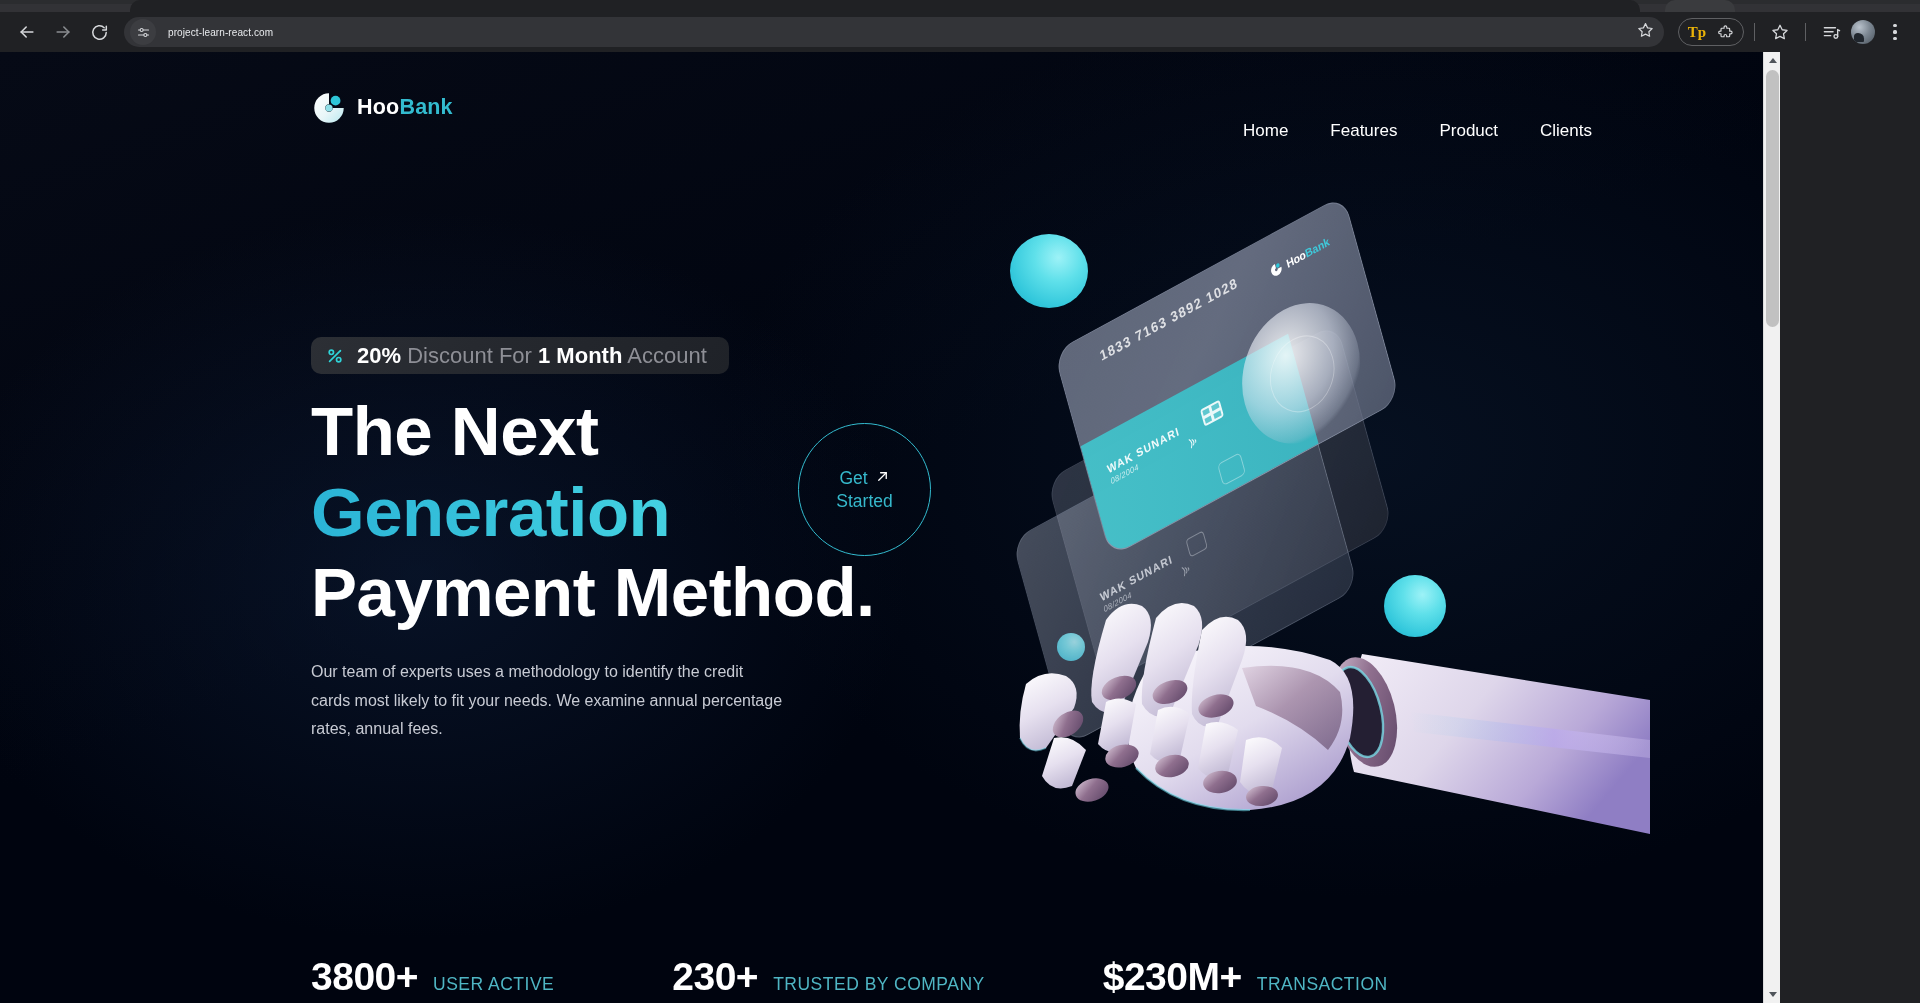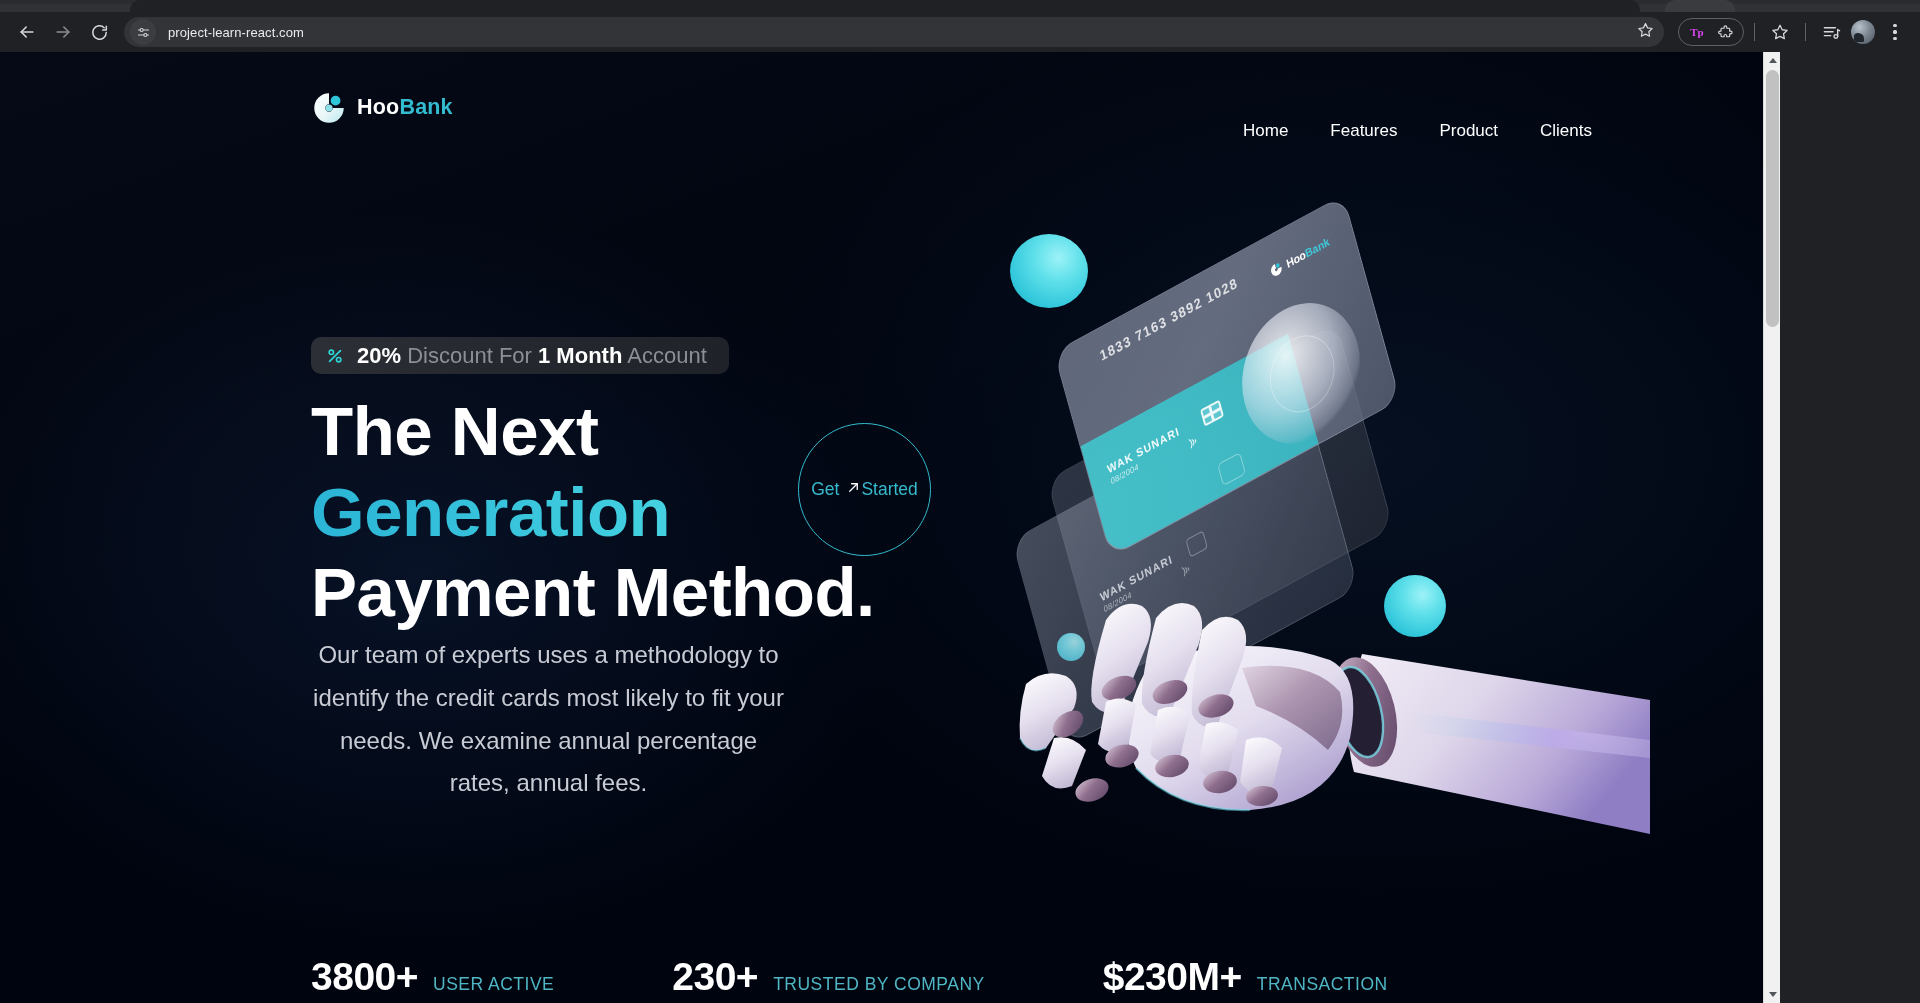--- a/index.html
+++ b/index.html
@@ -54,35 +54,35 @@
     position: relative;
   }
   .site-icon {
     width: 26px; height: 26px; border-radius: 50%;
     background: #3c3d41;
     display: flex; align-items: center; justify-content: center;
     flex: 0 0 auto;
     margin-left: 2px;
   }
   .url-text {
-    color: #e8eaed; font-size: 13px; margin-left: 12px;
+    color: #e8eaed; font-size: 10px; margin-left: 12px;
     letter-spacing: .1px; white-space: nowrap;
   }
   .omni-star {
     position: absolute; right: 10px; top: 50%; transform: translateY(-50%);
   }
 
   .ext-pill {
     display: flex; align-items: center; gap: 2px;
     border: 1px solid #5f6063; border-radius: 16px;
     height: 28px; padding: 0 5px; margin-left: 4px;
   }
   .ext-icon { width: 26px; height: 26px; display:flex; align-items:center; justify-content:center; border-radius: 50%; }
   .tp-badge {
-    color: #d946ef; font-weight: bold; font-size: 11px; line-height: 1;
+    color: #eab308; font-weight: bold; font-size: 15px; line-height: 1;
     font-family: "Liberation Serif", serif;
   }
   .sep { width: 1px; height: 18px; background: #5f6063; margin: 0 8px; flex: 0 0 auto; }
   .icon-btn { width: 30px; height: 30px; display: flex; align-items: center; justify-content: center; flex: 0 0 auto; }
   .avatar {
     width: 24px; height: 24px; border-radius: 50%;
     background: radial-gradient(circle at 35% 30%, #b9c2cc 0%, #7d8893 45%, #4a535c 100%);
     position: relative; overflow: hidden; flex: 0 0 auto;
   }
   .avatar::after {
@@ -171,31 +171,31 @@
   .headline .row1 { display: block; }
   .headline .grad {
     display: block;
     background: linear-gradient(90deg, #2bb4d6 0%, #41cfe0 50%, #72e4ea 100%);
     -webkit-background-clip: text; background-clip: text;
     -webkit-text-fill-color: transparent; color: transparent;
   }
   .headline .row3 { display: block; }
 
   .hero-desc {
-    color: #c8cbd4; font-size: 24px; line-height: 1.78;
+    margin-top: 24px;
+    color: #c8cbd4; font-size: 16px; line-height: 1.78;
     max-width: 475px;
-    text-align: center;
   }
 
   .get-started {
     position: absolute; left: 798px; top: 371px;
     width: 133px; height: 133px; border-radius: 50%;
     border: 1.6px solid #33bbcf;
     background: transparent;
-    display: flex; flex-direction: row; align-items: center; justify-content: center;
+    display: flex; flex-direction: column; align-items: center; justify-content: center;
     text-decoration: none;
   }
   .gs-line1 { display: flex; align-items: center; gap: 7px; }
   .gs-text { color: #36b9cc; font-size: 17.5px; line-height: 1.28; }
   .gs-arrow { color: #ffffff; }
 
   
   .hero-art {
     position: absolute; left: 1000px; top: 140px;
     width: 640px; height: 690px;

